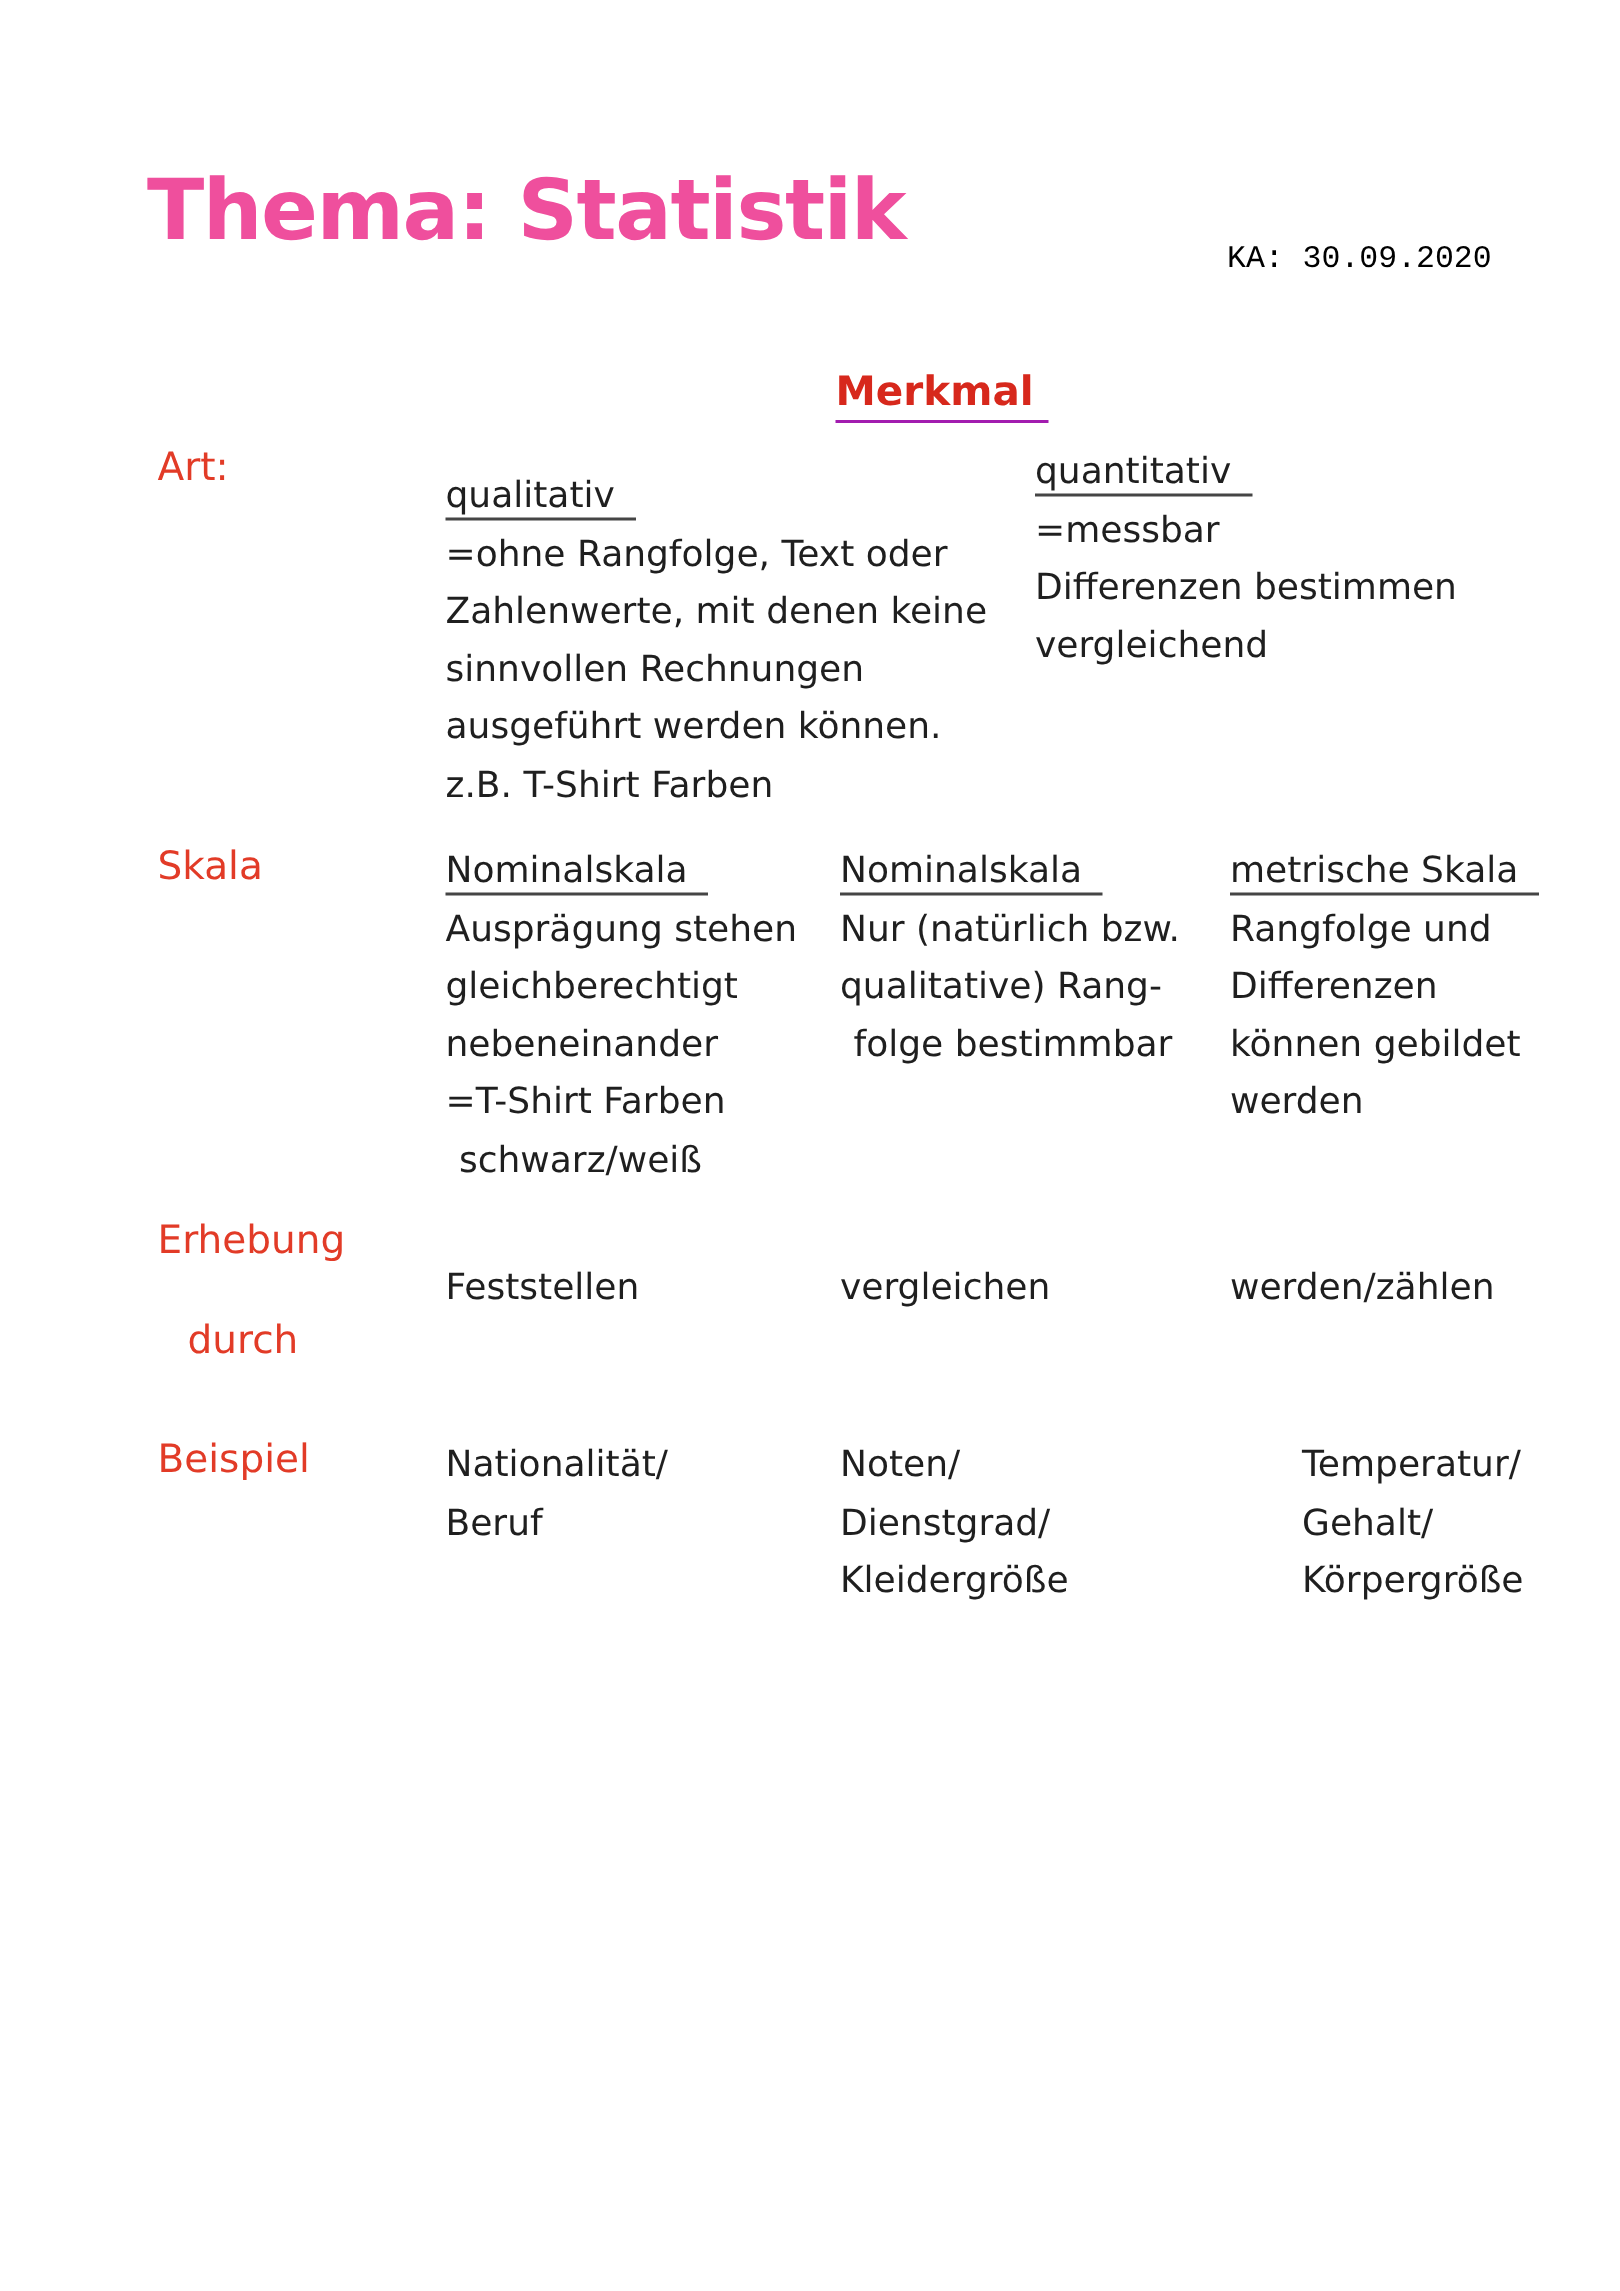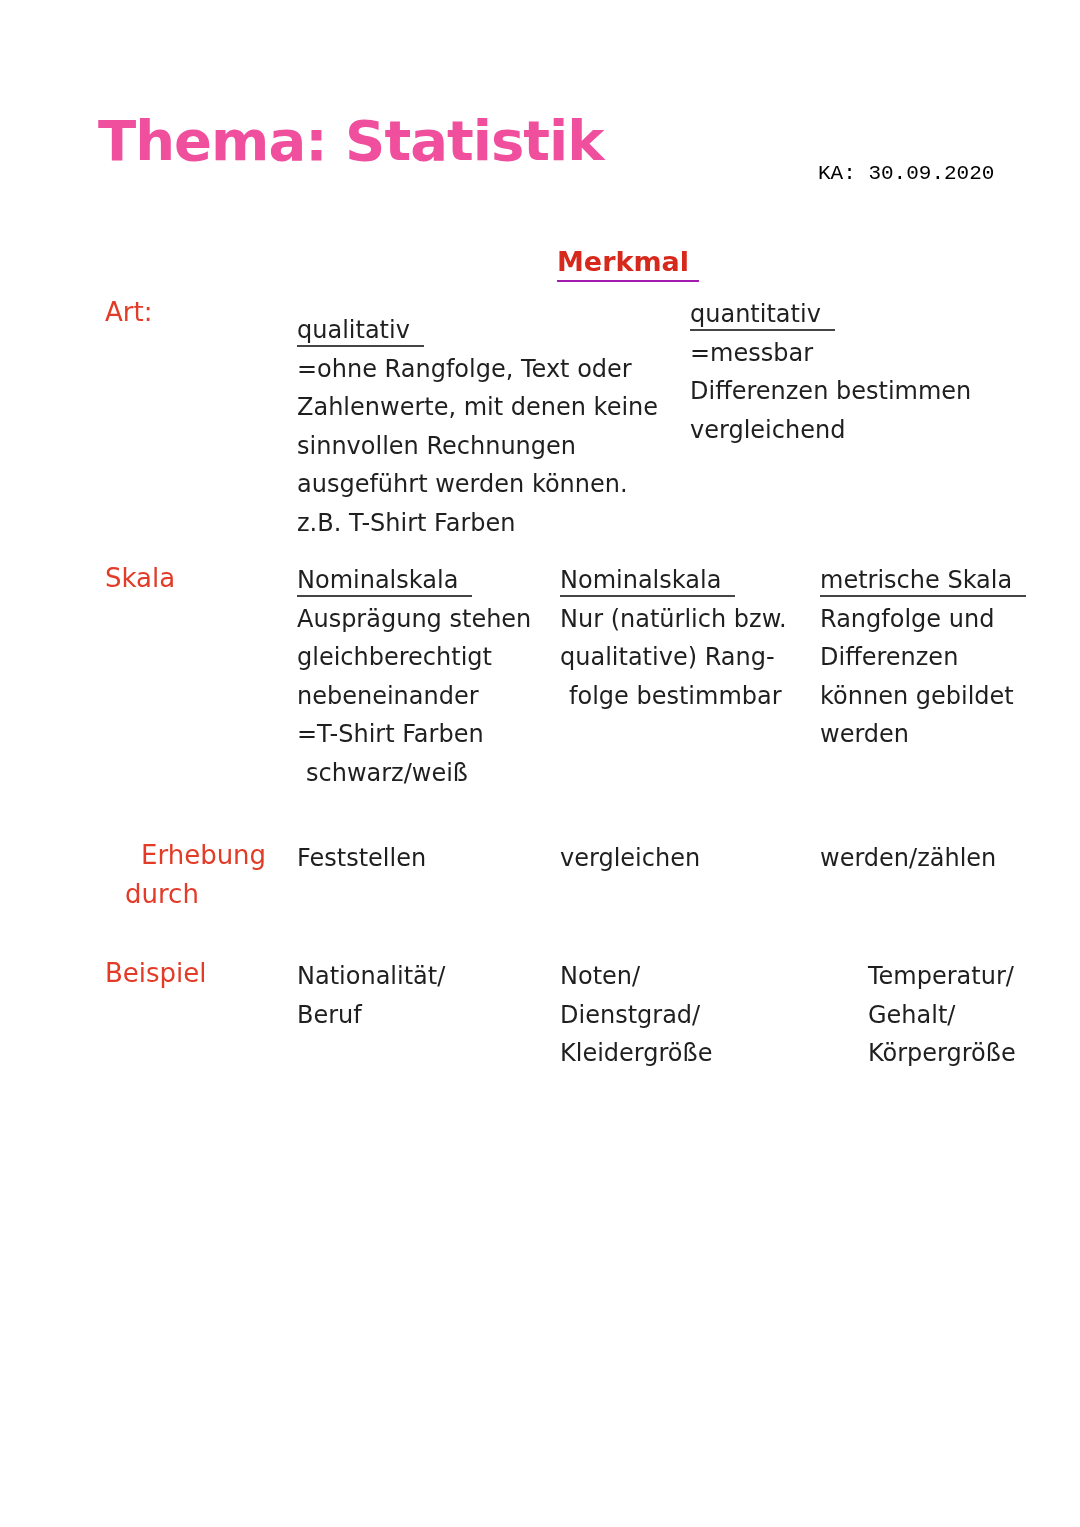--- a/index.html
+++ b/index.html
@@ -112,21 +112,21 @@
   </div>
 
   <div class="cell" style="left:820px; top:561px;">
     <div><span class="u">metrische Skala</span></div>
     <div>Rangfolge und</div>
     <div>Differenzen</div>
     <div>können gebildet</div>
     <div>werden</div>
   </div>
 
-  <div class="row-label" style="left:105px; top:840px;margin-left:36px;">Erhebung</div>
+  <div class="row-label" style="left:105px; top:812px;">Erhebung</div>
   <div class="row-label" style="left:125px; top:879px;">durch</div>
 
   <div class="cell" style="left:297px; top:839px;">
     <div>Feststellen</div>
   </div>
   <div class="cell" style="left:560px; top:839px;">
     <div>vergleichen</div>
   </div>
   <div class="cell" style="left:820px; top:839px;">
     <div>werden/zählen</div>

